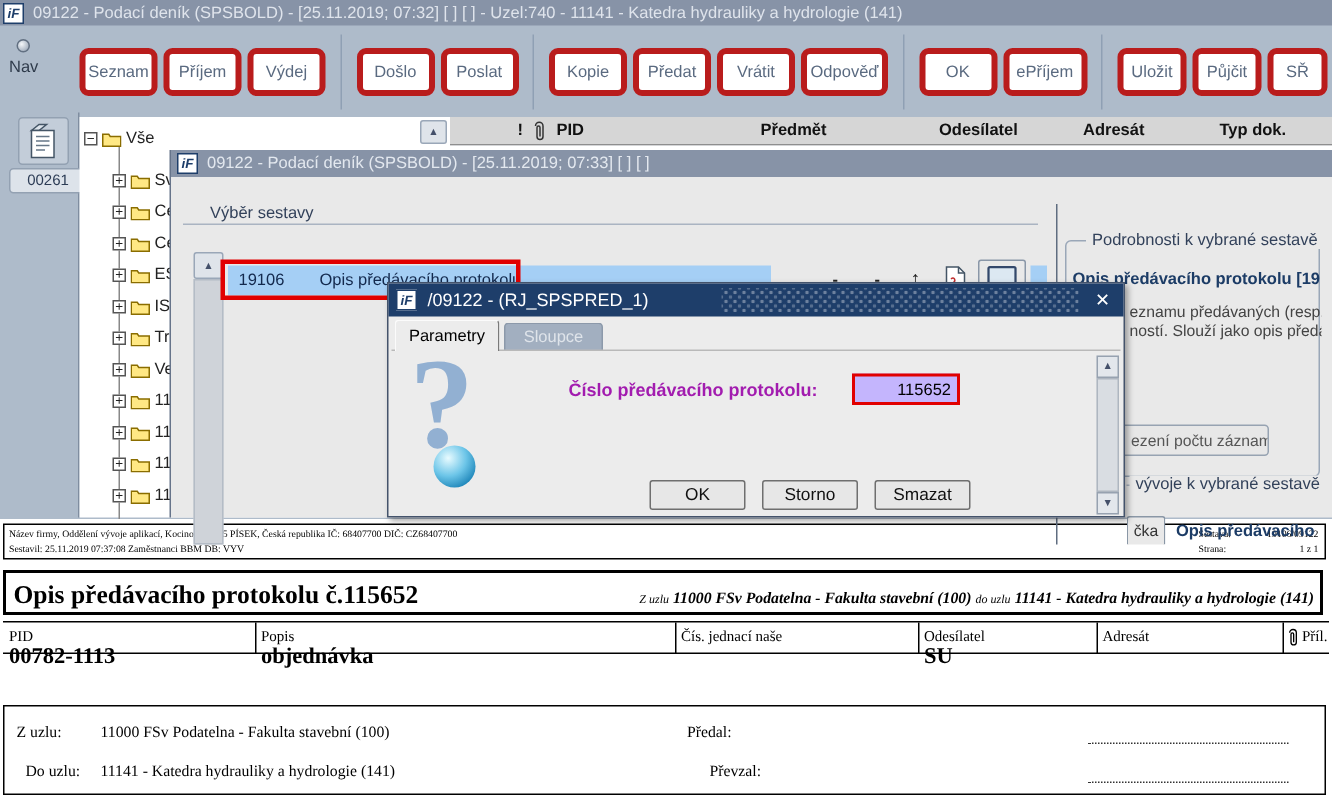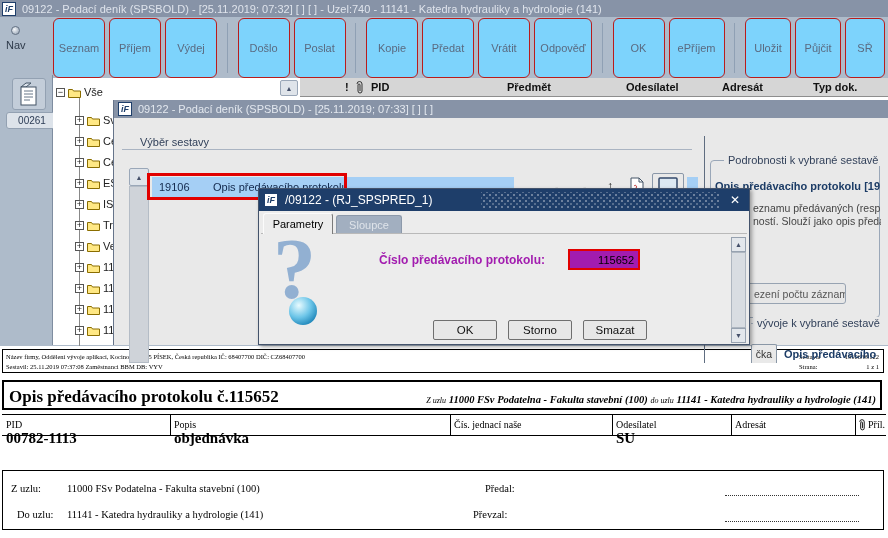--- a/index.html
+++ b/index.html
@@ -12,21 +12,21 @@
   .iflogo { display:inline-flex; align-items:center; justify-content:center; width:14px; height:14px; background:#fff; border:1px solid #1e3e6a; color:#1e3e6a; font-style:italic; font-weight:bold; font-size:9px; flex:none; }
   .titlebar .iflogo { margin:0 6px 0 2px; }
   .titlebar-text { font-size:11px; white-space:nowrap; }
 
   
   .nav-wrap { position:absolute; left:6px; top:26px; display:flex; align-items:center; gap:4px; color:#2e3a4a;flex-direction:column; }
   .nav-radio { width:9px; height:9px; border-radius:50%; border:1px solid #627082; background:radial-gradient(circle at 35% 35%, #f4f7fa, #8e9cae); }
   .toolbar { position:absolute; left:53px; right:3px; top:24px; height:48px; display:flex; align-items:center; justify-content:space-between; }
   .tb-group { display:flex; gap:4px; }
   .tb-sep { width:1px; height:50px; background:#8fa0b4; }
-  .tb-btn { width:52px; height:60px; background:#7dd3fc; border:1px solid #b91c1c; border-radius:6px; color:#5a6a80; font-size:11px; display:flex; align-items:center; justify-content:center; cursor:default; }
+  .tb-btn { width:52px; height:32px; background:#ffffff; border:4px solid #b91c1c; border-radius:6px; color:#5a6a80; font-size:11px; display:flex; align-items:center; justify-content:center; cursor:default; }
 
   
   .side-divider { position:absolute; left:52px; top:75px; width:1px; height:270px; background:#7f8da0; }
   .side-icon { position:absolute; left:12px; top:78px; width:34px; height:32px; background:#c3cdd9; border:1px solid #93a1b2; border-radius:3px; display:flex; align-items:center; justify-content:center; }
   .side-badge { position:absolute; left:6px; top:112px; width:52px; height:17px; background:#dde3ea; border:1px solid #93a1b2; border-radius:3px; color:#2c3c55; font-size:10px; display:flex; align-items:center; justify-content:center; }
 
   
   .tree-panel { position:absolute; left:53px; top:78px; width:247px; height:267px; background:#ffffff; z-index:1; }
   .tree-vline { position:absolute; left:26px; top:20px; width:1px; height:252px; background:#888; }
   .tree-row { position:absolute; display:flex; align-items:center; gap:3px; height:16px; white-space:nowrap; color:#222; }
@@ -76,21 +76,21 @@
     background-size:6px 6px, 6px 6px; background-position:0 0, 3px 3px; }
   .dlg-close { position:absolute; right:6px; top:3px; width:16px; height:16px; color:#fff; font-size:12px; display:flex; align-items:center; justify-content:center; cursor:default; }
   .dlg-tab1 { position:absolute; left:4px; top:24px; width:70px; height:21px; background:#ececec; border:1px solid #7a7a7a; border-left-color:#fbfbfb; border-top-color:#fbfbfb; border-bottom:none; border-radius:3px 3px 0 0; display:flex; align-items:center; justify-content:center; color:#000; z-index:2; }
   .dlg-tab2 { position:absolute; left:77px; top:26px; width:66px; height:19px; background:#a2afc0; border:1px solid #8c99aa; border-bottom:none; border-radius:3px 3px 0 0; display:flex; align-items:center; justify-content:center; color:#dfe4ea; }
   .dlg-panel { position:absolute; left:2px; top:44px; width:486px; height:110px; border-top:1px solid #b9b9b9; }
   .qmark-wrap { position:absolute; left:8px; top:50px; width:80px; height:62px; overflow:hidden; }
   .qmark { position:absolute; left:6px; top:-20px; font-family:"Liberation Serif", serif; font-weight:bold; font-size:86px; color:#92b0d2; }
   .qball { position:absolute; left:30px; top:108px; width:28px; height:28px; border-radius:50%;
     background:radial-gradient(circle at 35% 30%, #e8fbff, #6cc5e8 45%, #1c84b8 80%, #0d5c8a); }
   .dlg-field-label { position:absolute; left:120px; top:64px; width:184px; font-weight:bold; font-size:12px; color:#a21caf; }
-  .dlg-input { position:absolute; left:309px; top:60px; width:72px; height:21px; border:2px solid #e10000; background:#a21caf; text-align:right; font-size:11px; padding-right:4px; font-family:"Liberation Sans", sans-serif; }
+  .dlg-input { position:absolute; left:309px; top:60px; width:72px; height:21px; border:2px solid #e10000; background:#c4b5fd; text-align:right; font-size:11px; padding-right:4px; font-family:"Liberation Sans", sans-serif; }
   .dlg-btn { position:absolute; top:131px; width:64px; height:20px; background:#e7e7e7; border:1px solid #6f6f6f; border-radius:2px; font-size:11.5px; color:#111; display:flex; align-items:center; justify-content:center; cursor:default; }
   .dlg-scroll { position:absolute; width:15px; background:#e3e7ec; border:1px solid #97a2b0; color:#44506a; font-size:7px; display:flex; align-items:center; justify-content:center; }
   .dlg-scroll-track { position:absolute; left:472px; top:63px; width:15px; height:76px; background:#d9dde2; border:1px solid #aeb6c0; }
 
   
   .doc { position:absolute; left:0; top:346px; width:888px; height:192px; background:#fff; font-family:"Liberation Serif", serif; color:#000; z-index:5; }
   .doc-headbox { position:absolute; left:2px; top:3px; width:882px; height:24px; border:1px solid #000; font-size:6.5px; }
   .doc-headbox .l1 { position:absolute; left:3px; top:3px; white-space:nowrap; }
   .doc-headbox .l2 { position:absolute; left:3px; top:13px; white-space:nowrap; }
   .doc-meta-label { position:absolute; left:796px; }
@@ -389,21 +389,21 @@
 
     <div class="doc-row">
       <span style="left:4px">00782-1113</span>
       <span style="left:172px">objednávka</span>
       <span style="left:614px">SU</span>
     </div>
 
     <div class="doc-footbox">
       <span style="left:8px;  top:12px;">Z uzlu:</span>
       <span style="left:64px; top:12px;">11000 FSv Podatelna - Fakulta stavební (100)</span>
-      <span style="left:482px;top:12px;">Předal:</span>
+      <span style="left:455px;top:12px;">Předal:</span>
       <div class="doc-dots" style="left:722px; top:24px;"></div>
       <span style="left:14px;  top:38px;">Do uzlu:</span>
       <span style="left:64px; top:38px;">11141 - Katedra hydrauliky a hydrologie (141)</span>
       <span style="left:470px;top:38px;">Převzal:</span>
       <div class="doc-dots" style="left:722px; top:50px;"></div>
     </div>
   </div>
 
 </div>
 

